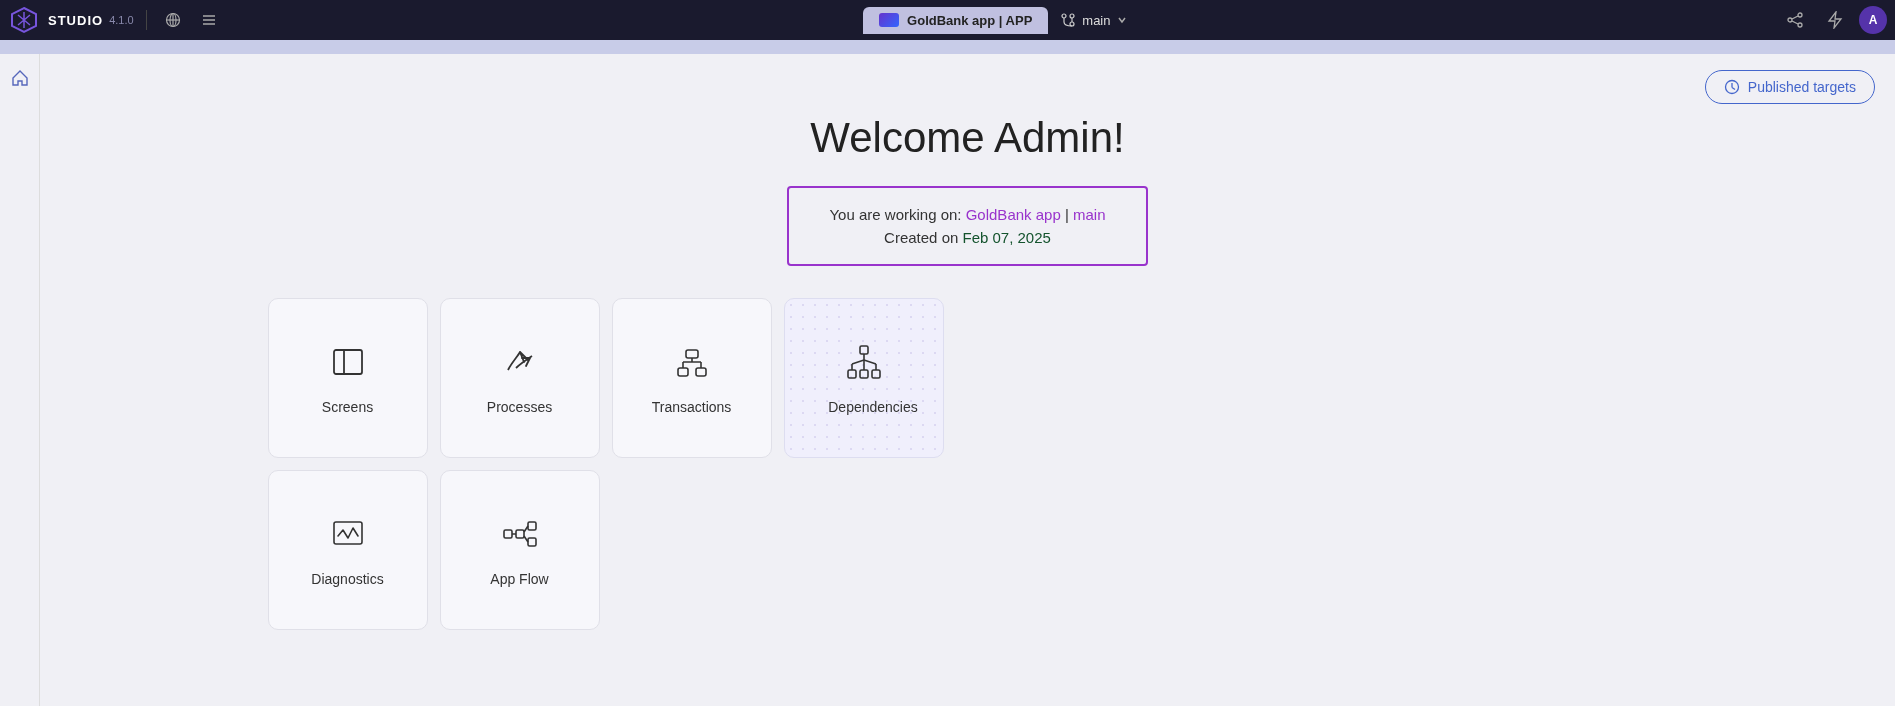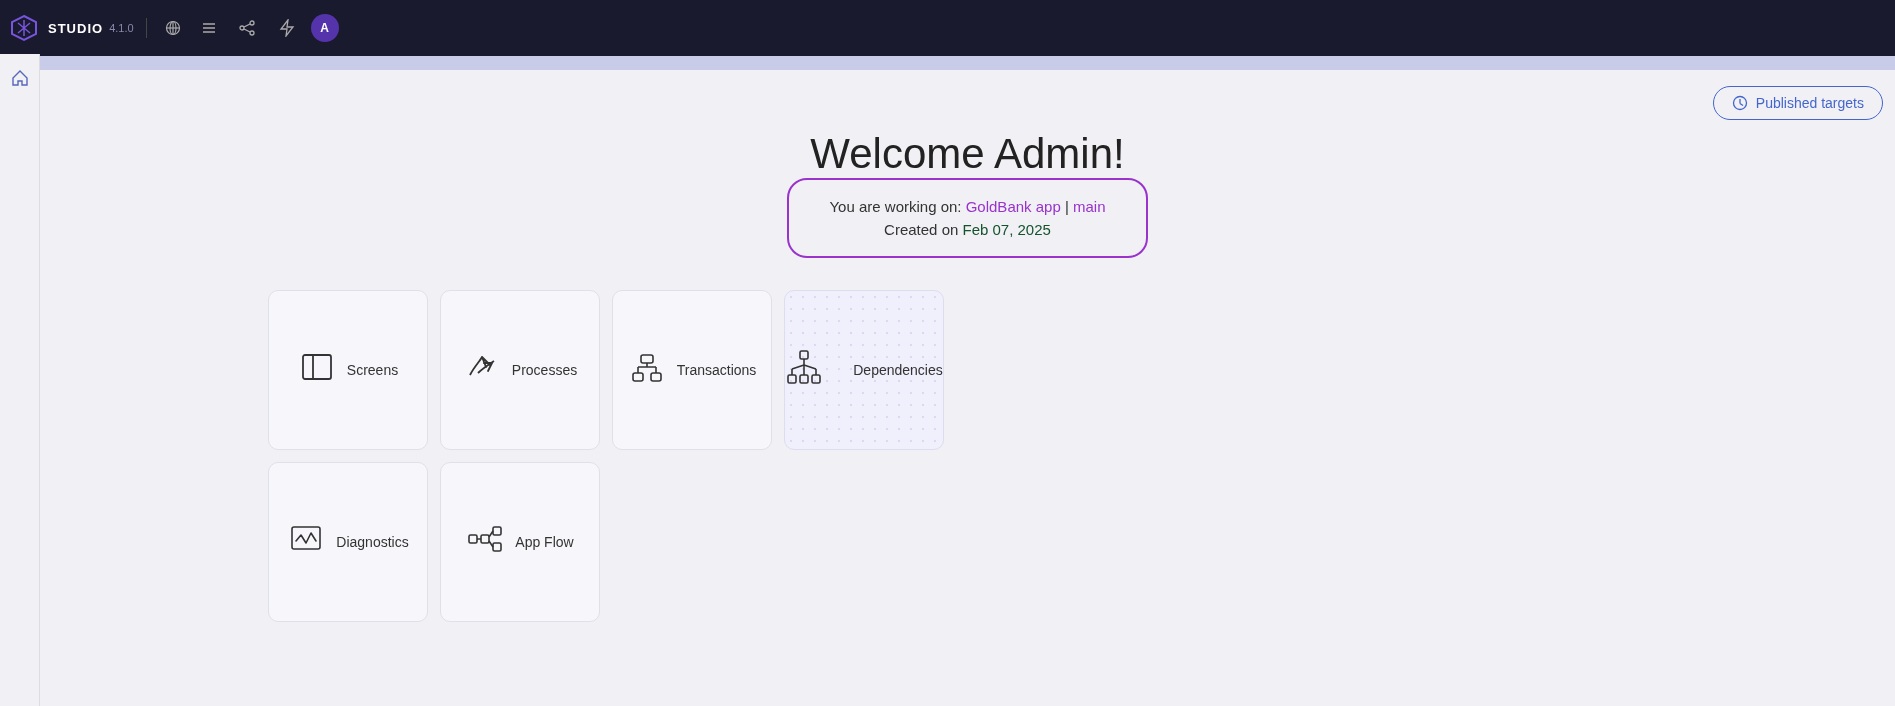--- a/index.html
+++ b/index.html
@@ -3,21 +3,21 @@
   <meta charset="utf-8">
   <style>
     * { margin: 0; padding: 0; box-sizing: border-box; }
     body { font-family: -apple-system, BlinkMacSystemFont, 'Segoe UI', sans-serif; background: #f0f0f5; width: 1895px; min-height: 706px; overflow: hidden; }
 
     
     .topbar {
       display: flex;
       align-items: center;
       background: #1a1a2e;
-      height: 56px;
+      height: 40px;
       padding: 9px 8px;
       gap: 8px;
     }
     .topbar-logo {
       width: 32px; height: 32px;
       display: flex; align-items: center; justify-content: center;
     }
     .topbar-logo svg { width: 28px; height: 28px; }
     .topbar-brand {
       display: flex; align-items: center; gap: 6px;
@@ -106,43 +106,44 @@
     .main {
       margin-left: 40px;
       padding: 20px;
       min-height: calc(706px - 54px);
       position: relative;
     }
 
     
     .published-targets-btn {
       position: absolute;
-      top: 16px; right: 12px;
+      top: 16px; right: 20px;
       display: flex; align-items: center; gap: 8px;
       border: 1.5px solid #4466cc;
       border-radius: 20px;
       padding: 8px 18px;
       background: transparent;
       color: #4466cc;
       font-size: 14px; font-weight: 500;
       cursor: pointer;
       z-index: 5;
     }
 
     
     .welcome-section {
       display: flex; flex-direction: column; align-items: center;
       margin-top: 40px;
     }
     .welcome-title {
       font-size: 42px; font-weight: 400; color: #222;
+      margin-bottom: 24px;
     }
     .welcome-info-box {
       border: 2px solid #9933cc;
-      border-radius: 20px;
+      border-radius: 4px;
       padding: 18px 40px;
       text-align: center;
       background: transparent;
     }
     .welcome-info-box .working-on {
       font-size: 15px; color: #333;
       margin-bottom: 6px;
     }
     .working-on .app-link {
       color: #9933cc; font-weight: 500;
@@ -165,21 +166,21 @@
       max-width: 1400px;
       align-self: center;
       margin-left: auto;
       margin-right: auto;
     }
 
     .tile {
       background: #fff;
       border: 1px solid #e0e0e8;
       border-radius: 10px;
-      display: flex; flex-direction: row; align-items: center; justify-content: center;
+      display: flex; flex-direction: column; align-items: center; justify-content: center;
       gap: 10px;
       cursor: pointer;
       transition: box-shadow 0.15s;
       position: relative;
       overflow: hidden;
     }
     .tile-icon { font-size: 28px; color: #333; }
     .tile-label { font-size: 14px; color: #333; font-weight: 400; }
 
     
@@ -232,20 +233,40 @@
   </div>
 
   <div class="topbar-hamburger">
     <svg width="16" height="16" viewBox="0 0 16 16" fill="none">
       <line x1="2" y1="4" x2="14" y2="4" stroke="#aaa" stroke-width="1.5"></line>
       <line x1="2" y1="8" x2="14" y2="8" stroke="#aaa" stroke-width="1.5"></line>
       <line x1="2" y1="12" x2="14" y2="12" stroke="#aaa" stroke-width="1.5"></line>
     </svg>
   </div>
 
+  <div class="topbar-center">
+    <div class="topbar-app-tab">
+      <div class="app-icon"></div>
+      <span>GoldBank app | APP</span>
+    </div>
+    <div class="topbar-branch">
+      <svg width="16" height="16" viewBox="0 0 16 16" fill="none">
+        <circle cx="4" cy="4" r="2" stroke="#ccc" stroke-width="1.2"></circle>
+        <circle cx="12" cy="12" r="2" stroke="#ccc" stroke-width="1.2"></circle>
+        <circle cx="12" cy="4" r="2" stroke="#ccc" stroke-width="1.2"></circle>
+        <line x1="4" y1="6" x2="4" y2="10" stroke="#ccc" stroke-width="1.2"></line>
+        <path d="M4 10 Q4 14 12 14" stroke="#ccc" stroke-width="1.2" fill="none"></path>
+        <line x1="12" y1="6" x2="12" y2="10" stroke="#ccc" stroke-width="1.2"></line>
+      </svg>
+      <span style="color:#ddd;">main</span>
+      <svg width="10" height="10" viewBox="0 0 10 10" fill="none">
+        <polyline points="2,3 5,7 8,3" stroke="#aaa" stroke-width="1.5" fill="none"></polyline>
+      </svg>
+    </div>
+  </div>
 
   <div class="topbar-right">
     <div class="topbar-icon-btn">
       <svg width="18" height="18" viewBox="0 0 18 18" fill="none">
         <circle cx="14" cy="4" r="2" stroke="#aaa" stroke-width="1.3"></circle>
         <circle cx="4" cy="9" r="2" stroke="#aaa" stroke-width="1.3"></circle>
         <circle cx="14" cy="14" r="2" stroke="#aaa" stroke-width="1.3"></circle>
         <line x1="6" y1="8" x2="12" y2="5" stroke="#aaa" stroke-width="1.3"></line>
         <line x1="6" y1="10" x2="12" y2="13" stroke="#aaa" stroke-width="1.3"></line>
       </svg>

